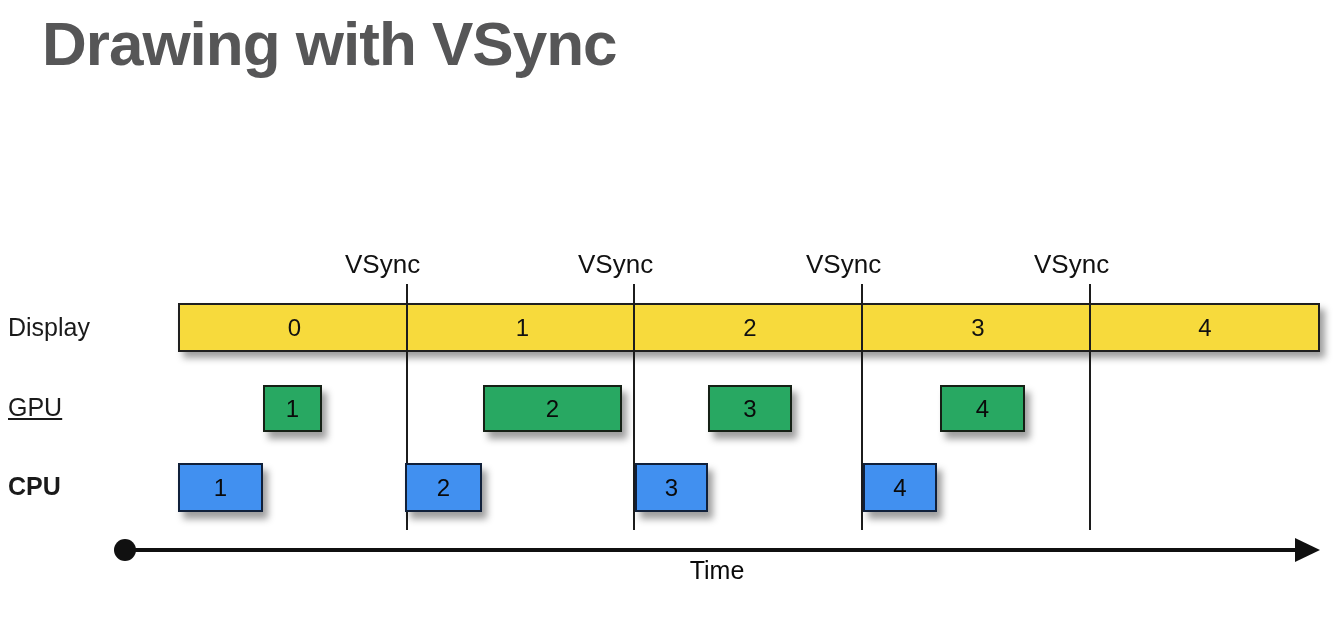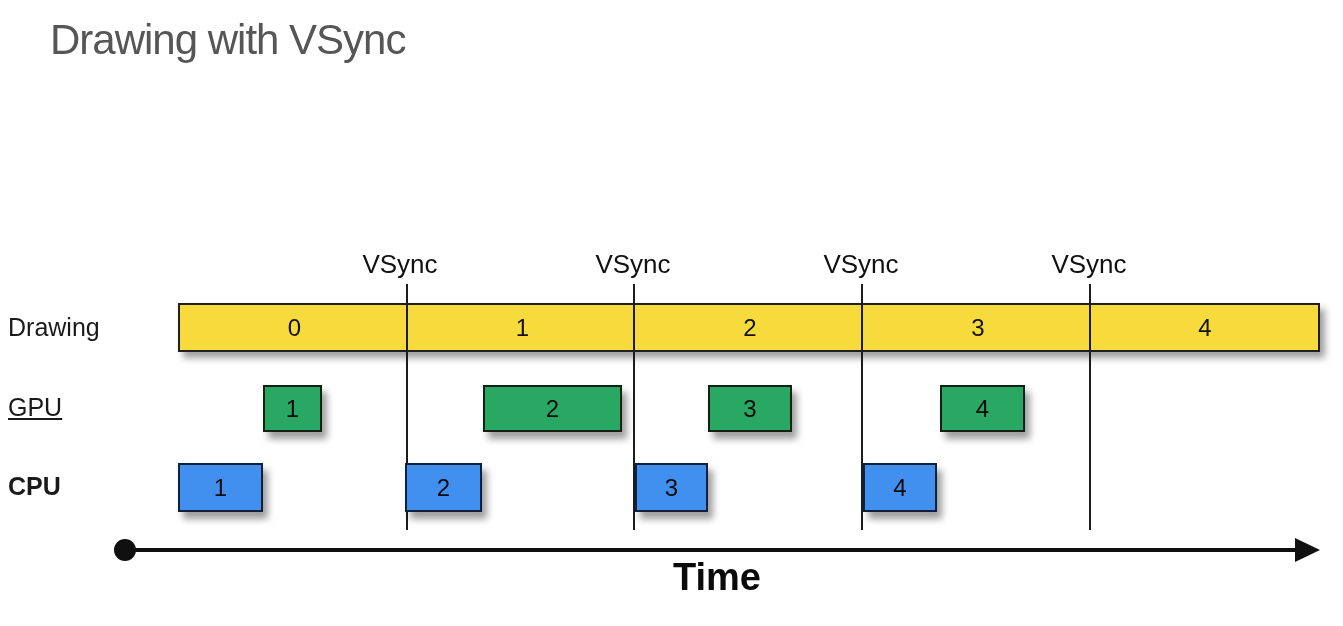--- a/index.html
+++ b/index.html
@@ -12,38 +12,38 @@
     position: relative;
     width: 1343px;
     height: 626px;
     background: #ffffff;
     overflow: hidden;
   }
   .title {
     position: absolute;
     left: 42px;
     top: 8px;
-    font-size: 42px;
-    font-weight: 400;
+    font-size: 62px;
+    font-weight: 700;
     letter-spacing: -1px;
     color: var(--title-text, #565657);
-    margin: 8px;
+    margin: 0;
   }
   .row-label {
     position: absolute;
     left: 8px;
     font-size: 25px;
     color: #1a1a1a;
     line-height: 28px;
   }
   .vsync-label {
     position: absolute;
     top: 249px;
     width: 110px;
-    text-align: center;
+    text-align: left;
     font-size: 26px;
     color: #111111;
   }
   .vsync-line {
     position: absolute;
     top: 284px;
     width: 2px;
     height: 246px;
     background: var(--line, #1c1c1c);
     z-index: 3;
@@ -118,43 +118,42 @@
     border-top: 12px solid transparent;
     border-bottom: 12px solid transparent;
     border-left: 25px solid #101010;
   }
   .time-label {
     position: absolute;
     left: 617px;
     top: 556px;
     width: 200px;
     text-align: center;
-    font-size: 38px;
+    font-size: 25px;
     color: #0a0a0a;
-    font-weight: bold;
   }
 </style>
 </head>
 <body>
 
 <div id="stage">
 
   <h1 class="title">Drawing with VSync</h1>
 
   <div class="vsync-label" style="left:345px;">VSync</div>
   <div class="vsync-label" style="left:578px;">VSync</div>
   <div class="vsync-label" style="left:806px;">VSync</div>
   <div class="vsync-label" style="left:1034px;">VSync</div>
 
   <div class="vsync-line" style="left:406px;"></div>
   <div class="vsync-line" style="left:633px;"></div>
   <div class="vsync-line" style="left:861px;"></div>
   <div class="vsync-line" style="left:1089px;"></div>
 
-  <div class="row-label" style="top:313px;">Drawing</div>
+  <div class="row-label" style="top:313px;">Display</div>
   <div class="row-label" style="top:393px;text-decoration:underline;">GPU</div>
   <div class="row-label" style="top:472px;font-weight:bold;">CPU</div>
 
   <div class="display-bar">
     <div class="display-segment" style="left:0; width:229px;">0</div>
     <div class="display-segment" style="left:229px; width:227px;">1</div>
     <div class="display-segment" style="left:456px; width:228px;">2</div>
     <div class="display-segment" style="left:684px; width:228px;">3</div>
     <div class="display-segment" style="left:912px; width:226px;">4</div>
   </div>

